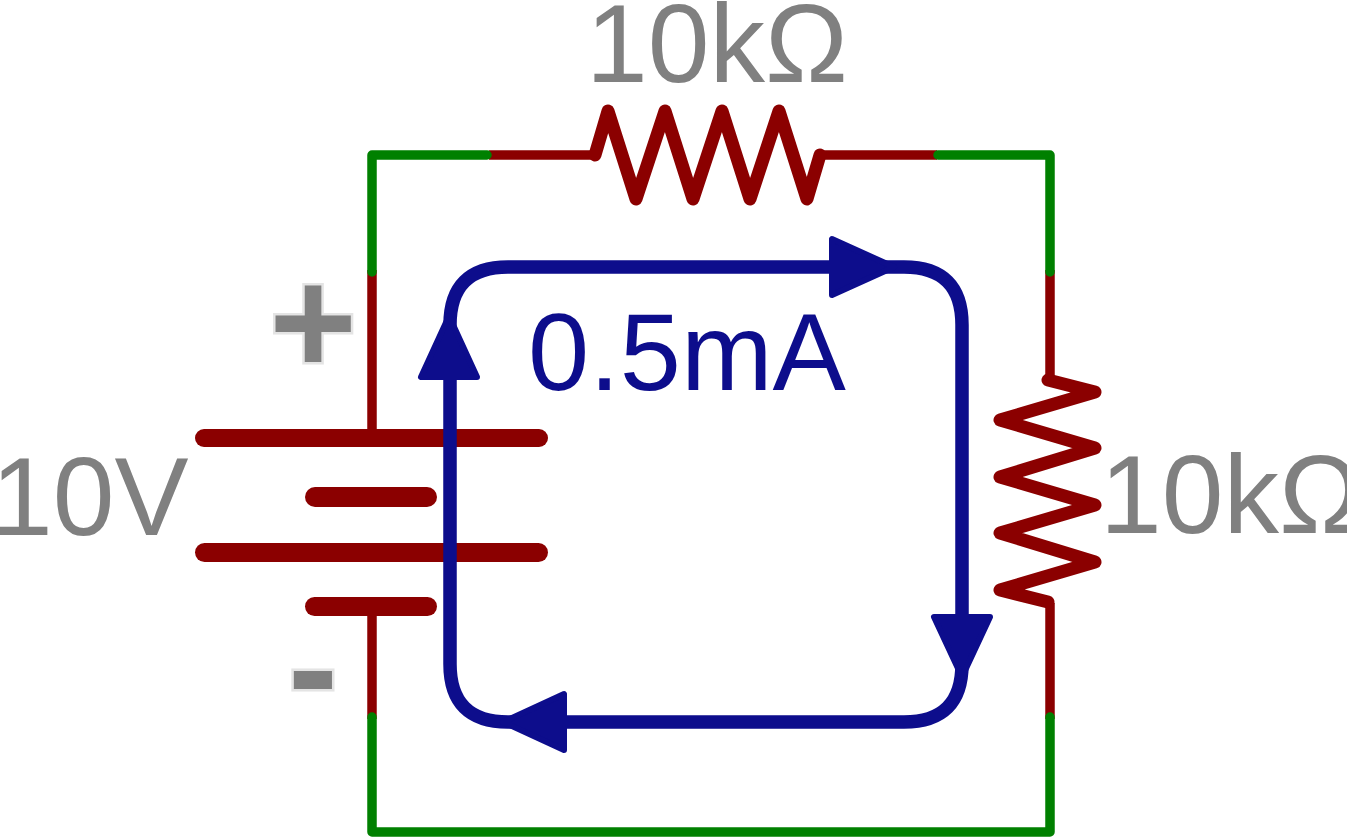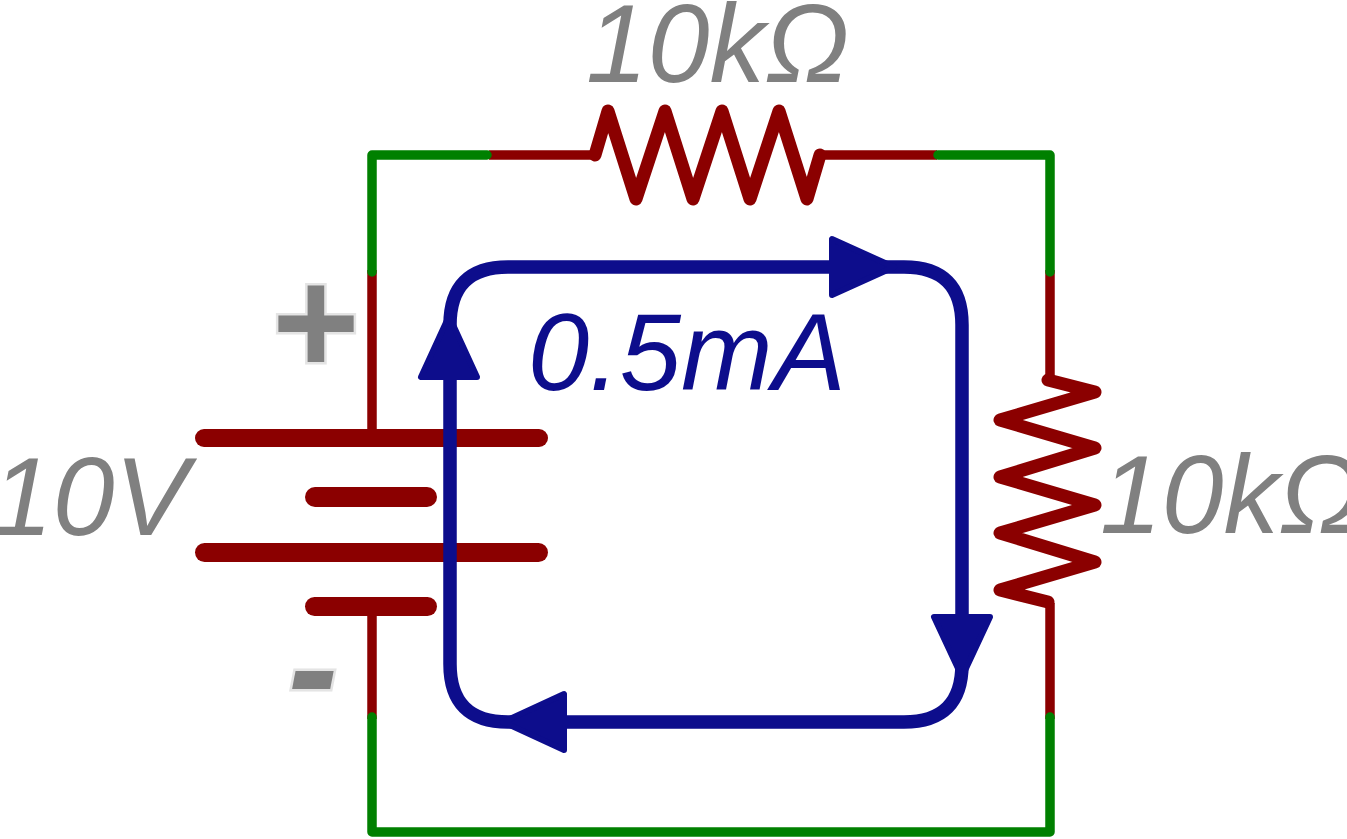--- a/index.html
+++ b/index.html
@@ -7,21 +7,20 @@
     padding: 0;
     background: #ffffff;
   }
   .stage {
     position: relative;
     width: 1347px;
     height: 839px;
     background: var(--background, #ffffff);
     overflow: hidden;
     font-family: "Liberation Sans", sans-serif;
-    font-style: italic;
   }
   svg.schematic { display: block; width: 1347px; height: 839px; }
 
   .wire-red {
     stroke: var(--component_red, #8b0000);
     stroke-width: 9.5;
     fill: none;
     stroke-linecap: butt;
   }
   .wire-green {

